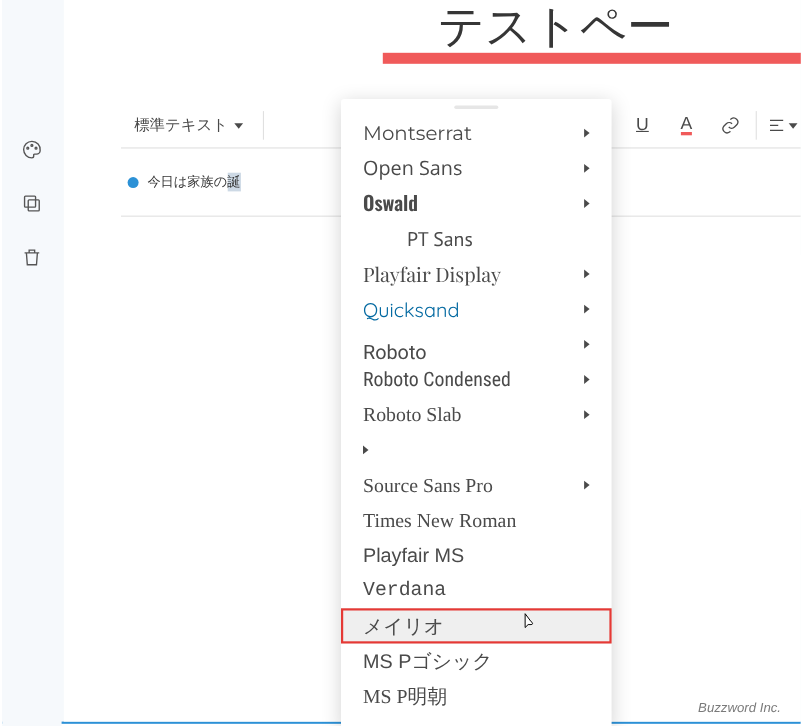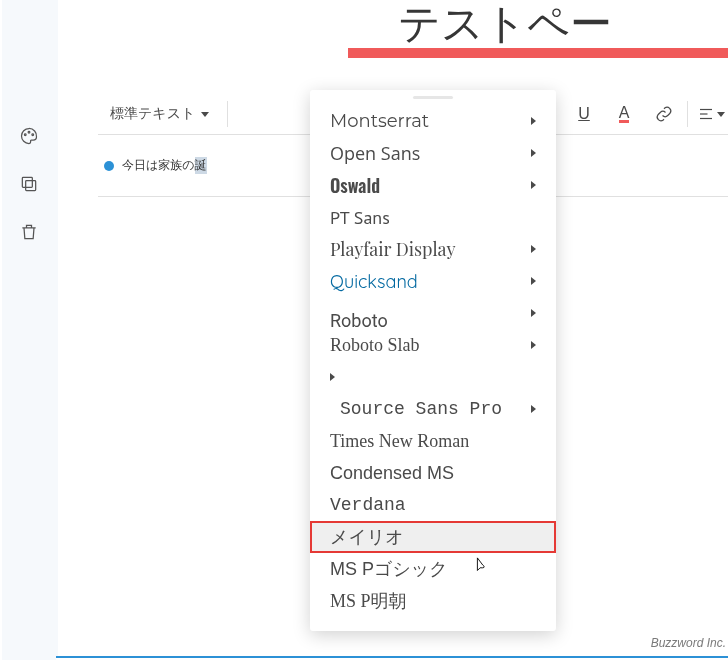--- a/index.html
+++ b/index.html
@@ -3,40 +3,40 @@
 <meta charset="utf-8">
 <style>
   html,body{margin:0;padding:0;font-family:sans-serif;background:#fff;}
   body{width:728px;height:660px;overflow:hidden;position:relative;}
   .viewport{position:absolute;left:2px;top:0;right:0;bottom:2px;background:#f6f9fc;border-bottom:2px solid #2c91d6;}
   .side-rail{position:absolute;left:0;top:0;width:54px;height:100%;background:#f6f9fc;display:flex;flex-direction:column;align-items:center;padding-top:126px;gap:24px;}
   .side-rail svg{width:20px;height:20px;stroke:#555;fill:none;stroke-width:1.5;}
   .page{position:absolute;left:56px;top:0;right:0;bottom:0;background:#fff;}
   .title{position:absolute;left:340px;top:-4px;font-size:42px;color:#363636;font-weight:400;white-space:nowrap;}
   .red-bar{position:absolute;left:290px;top:48px;width:560px;height:10px;background:#f05a5a;}
-  .editor-area{position:absolute;left:40px;top:94px;right:0;}
+  .editor-area{position:absolute;left:52px;top:94px;right:0;}
   .toolbar{display:flex;align-items:center;height:40px;border-bottom:1px solid #e0e0e0;gap:6px;}
   .style-select{display:flex;align-items:center;gap:6px;padding:0 12px;height:40px;font-size:14px;color:#4a4a4a;}
   .caret-down{width:0;height:0;border-left:4px solid transparent;border-right:4px solid transparent;border-top:5px solid #4a4a4a;}
   .tb-divider{width:1px;height:26px;background:#e0e0e0;}
   .tb-spacer{flex:1;}
   .tb-btn{width:34px;height:34px;display:flex;align-items:center;justify-content:center;color:#4a4a4a;}
   .tb-btn svg{width:18px;height:18px;stroke:#4a4a4a;fill:none;stroke-width:1.6;}
   .fc-underline{text-decoration:underline;font-size:16px;font-weight:500;}
   .fontcolor{font-size:16px;font-weight:500;border-bottom:3px solid #f05a5a;line-height:14px;}
   .content-row{display:flex;align-items:center;padding:22px 6px;font-size:12px;color:#363636;}
   .bullet{width:10px;height:10px;border-radius:50%;background:#2c91d6;margin-right:8px;}
   .sel{background:#cdd9e5;}
   .after-break{border-top:1px solid #e0e0e0;width:100%;}
   .font-menu{position:absolute;left:308px;top:90px;width:246px;background:#fff;box-shadow:0 4px 18px rgba(0,0,0,0.18);border-radius:3px;padding:6px 0 14px 0;}
   .font-scroll-hint{height:3px;background:#e6e6e6;margin:0 auto 6px auto;width:40px;border-radius:2px;}
   .font-item{display:flex;align-items:center;justify-content:space-between;height:32px;padding:0 20px;font-size:18px;color:#4a4a4a;cursor:pointer;}
   .font-item .sub-caret{width:0;height:0;border-top:4px solid transparent;border-bottom:4px solid transparent;border-left:5px solid #4a4a4a;}
   .font-item.hover{background:#efefef;outline:2px solid #e53935;outline-offset:-2px;}
-  .footer-brand{position:absolute;right:2px;bottom:6px;font-size:12px;color:#7a7a7a;font-style:italic;}
+  .footer-brand{position:absolute;right:18px;bottom:6px;font-size:12px;color:#7a7a7a;font-style:italic;}
   .cursor{position:absolute;left:470px;top:556px;pointer-events:none;}
   .cursor svg{width:18px;height:20px;}
 </style>
 </head>
 <body>
 
 <div class="viewport">
 
   <div class="side-rail">
     <span>
@@ -115,50 +115,54 @@
         </div>
         <div class="font-item">
           <span style="font-family:'Open Sans',sans-serif;">Open Sans</span>
           <span class="sub-caret"></span>
         </div>
         <div class="font-item">
           <span style="font-family:'Oswald',sans-serif;font-weight:600;">Oswald</span>
           <span class="sub-caret"></span>
         </div>
         <div class="font-item">
-          <span style="font-family:'PT Sans',sans-serif;">PT Sans</span>
+          <span style="font-family:'PT Sans',sans-serif;margin-left:40px;">PT Sans</span>
         </div>
         <div class="font-item">
           <span style="font-family:'Playfair Display',serif;">Playfair Display</span>
           <span class="sub-caret"></span>
         </div>
         <div class="font-item">
           <span style="font-family:'Quicksand',sans-serif;color:#0369a1;">Quicksand</span>
           <span class="sub-caret"></span>
         </div>
         <div class="font-item">
           <span style="font-family:'Roboto',sans-serif;margin-top:14px;">Roboto</span>
           <span class="sub-caret"></span>
         </div>
         <div class="font-item">
+          <span style="font-family:'Roboto Condensed',sans-serif;font-stretch:condensed;">Roboto Condensed</span>
+          <span class="sub-caret"></span>
+        </div>
+        <div class="font-item">
           <span style="font-family:'Roboto Slab',serif;">Roboto Slab</span>
           <span class="sub-caret"></span>
         </div>
         <div class="font-item">
           <span class="sub-caret"></span>
         </div>
         <div class="font-item">
-          <span style="font-family:Liberation Mono, monospace;margin-left:10px;">Source Sans Pro</span>
+          <span style="font-family:Liberation Serif, serif;">Source Sans Pro</span>
           <span class="sub-caret"></span>
         </div>
         <div class="font-item">
           <span style="font-family:'Times New Roman',serif;">Times New Roman</span>
         </div>
         <div class="font-item">
-          <span style="font-family:'Trebuchet MS',sans-serif;">Condensed MS</span>
+          <span style="font-family:'Trebuchet MS',sans-serif;">Playfair MS</span>
         </div>
         <div class="font-item">
           <span style="font-family:Liberation Mono, monospace;">Verdana</span>
         </div>
         <div class="font-item hover">
           <span style="font-family:'Meiryo',sans-serif;">メイリオ</span>
         </div>
         <div class="font-item">
           <span style="font-family:'MS PGothic',sans-serif;">MS Pゴシック</span>
         </div>

